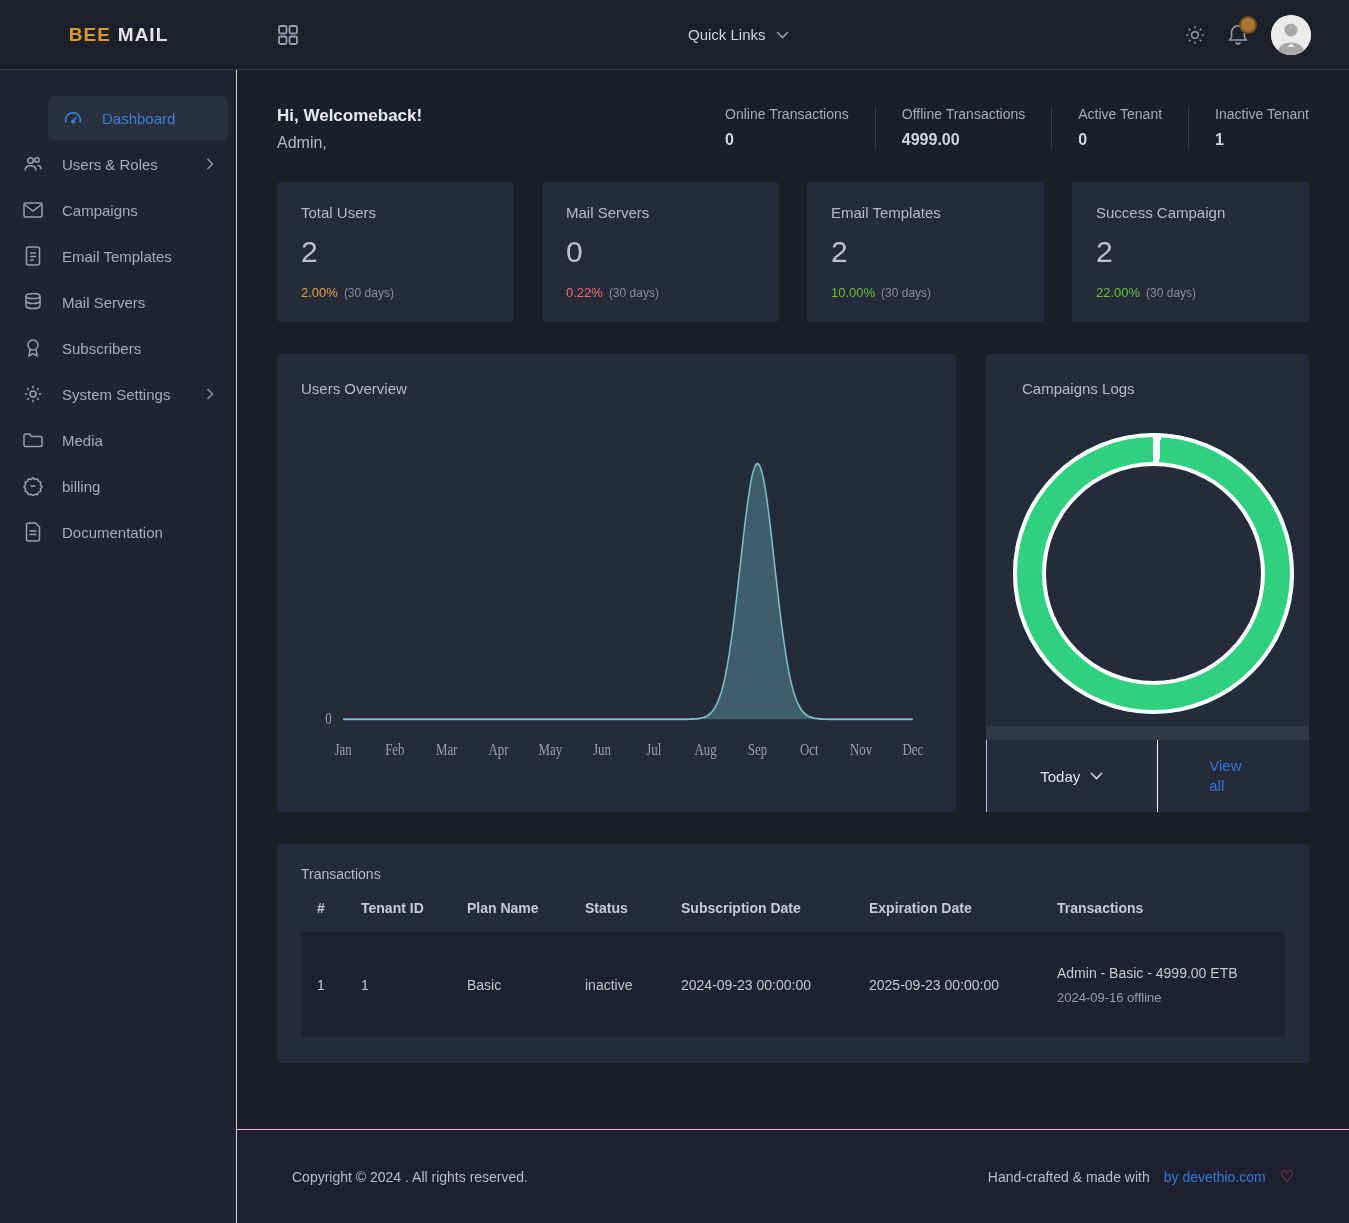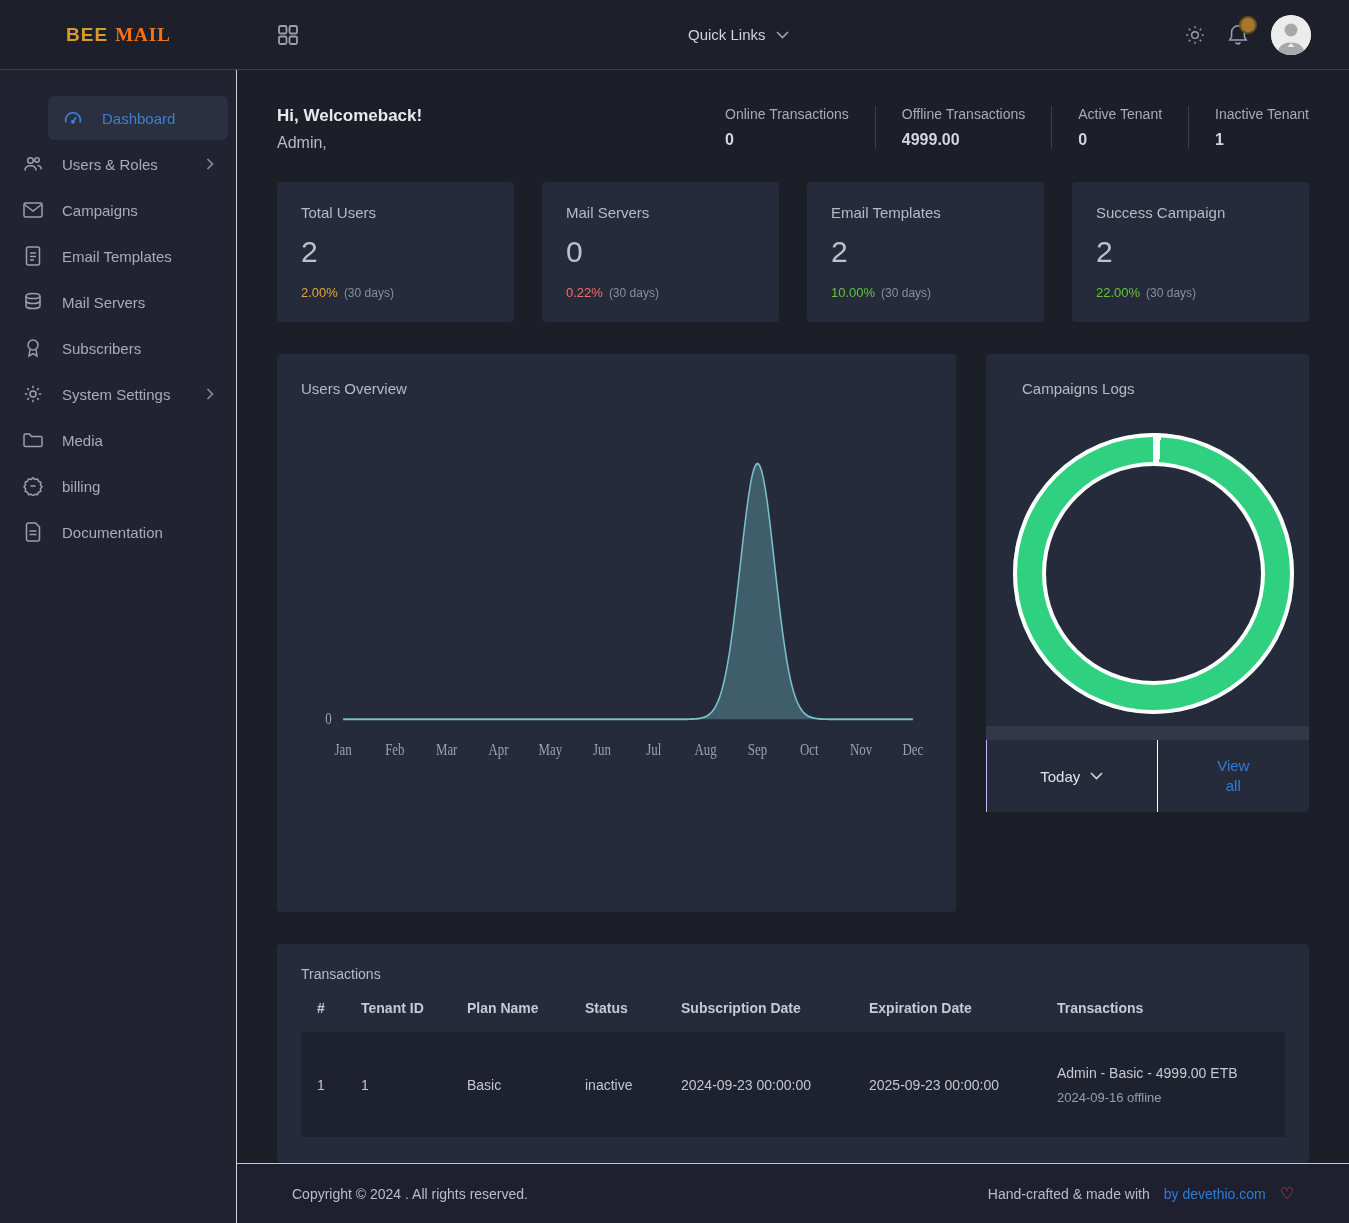--- a/index.html
+++ b/index.html
@@ -12,21 +12,21 @@
   }
   
   .header {
     height:70px; display:flex; align-items:center;
     background:#1d1f2b; border-bottom:1px solid #3a3d49;
     position:relative;
   }
   .logo-box { width:237px; display:flex; align-items:center; justify-content:center; }
   .logo { font-size:19px; font-weight:bold; letter-spacing:1px; }
   .logo .bee { color:#d99b2b; }
-  .logo .mail { color:#f97316; margin-left:7px;font-family:Liberation Serif, serif; }
+  .logo .mail { color:#e5e5e5; margin-left:7px; }
   .grid-icon-wrap { margin-left:40px; cursor:pointer; display:flex; }
   .quick-links {
     position:absolute; left:688px; display:flex; align-items:center; gap:10px;
     color:#d2d4da; font-size:15px; cursor:pointer;
   }
   .header-right { position:absolute; right:38px; display:flex; align-items:center; gap:22px; }
   .icon-btn { cursor:pointer; display:flex; align-items:center; position:relative; }
   .bell-badge {
     position:absolute; top:-7px; right:-8px; width:18px; height:18px;
     border-radius:50%; background:#a5772e; border:2px solid #6e4f1d;
@@ -69,42 +69,42 @@
     flex:1; height:140px; background:#262b3b; border-radius:4px; padding:22px 24px;
     display:flex; flex-direction:column;
   }
   .sc-title { color:#b6bac4; font-size:15px; }
   .sc-value { color:#bcc1cb; font-size:30px; font-weight:500; margin-top:14px; }
   .sc-foot { margin-top:auto; font-size:13px; }
   .sc-period { color:#8a8d99; font-size:12px; margin-left:6px; }
   
   .charts-row { display:flex; gap:30px; margin-top:32px; }
   .panel { background:#262b3b; border-radius:4px; position:relative; }
-  .users-panel { width:679px; height:558px; padding:26px 24px; }
+  .users-panel { width:679px; height:458px; padding:26px 24px; }
   .panel-title { color:#b6bac4; font-size:15px; }
   .users-chart { width:100%; height:372px; margin-top:6px; }
   .campaigns-panel { width:323px; height:458px; padding:26px 0 0 12px; }
   .campaigns-panel .panel-title { padding-left:24px; }
   .donut {
     width:281px; height:281px; border-radius:50%; margin:36px auto 0;
     position:relative; box-shadow:inset 0 0 0 4px #fff;
   }
   .donut::after {
     content:""; position:absolute; inset:33px; border-radius:50%;
     background:#262b3b; box-shadow:0 0 0 4px #fff;
   }
   .camp-band { position:absolute; left:0; right:0; bottom:72px; height:14px; background:#333848; }
   .camp-footer {
     position:absolute; left:0; right:0; bottom:0; height:72px; display:flex;
     border-left:1px solid #c4b5fd;
   }
   .camp-cell { display:flex; align-items:center; justify-content:center; cursor:pointer; }
   .camp-today { flex:1.12; border-right:1px solid #fff; color:#e3e5e9; font-size:15px; gap:10px; }
   .camp-viewall { flex:1; color:#2e7bd6; font-size:15px; }
-  .camp-viewall span { display:inline-block; max-width:3.2em; text-align:center; line-height:1.35; }
+  .camp-viewall span { display:inline-block; max-width:3.2em; line-height:1.35; }
   
   .trans-panel { width:100%; height:219px; background:#262b3b; border-radius:4px; margin-top:32px; padding:22px 24px; }
   .t-title { color:#b6bac4; font-size:14px; }
   .t-grid { display:grid; grid-template-columns:44px 106px 118px 96px 188px 188px 1fr; align-items:center; }
   .t-head { margin-top:18px; padding:0 0 0 16px; }
   .t-head > div { color:#c6cad3; font-size:14px; font-weight:bold; }
   .t-row { background:#1e212e; margin-top:16px; height:105px; padding-left:16px; }
   .t-row > div { color:#c3c7d0; font-size:14px; }
   .status-inactive { color:#f56c6c; }
   .t-trans-line1 { color:#c6cad3; font-size:14px; }

